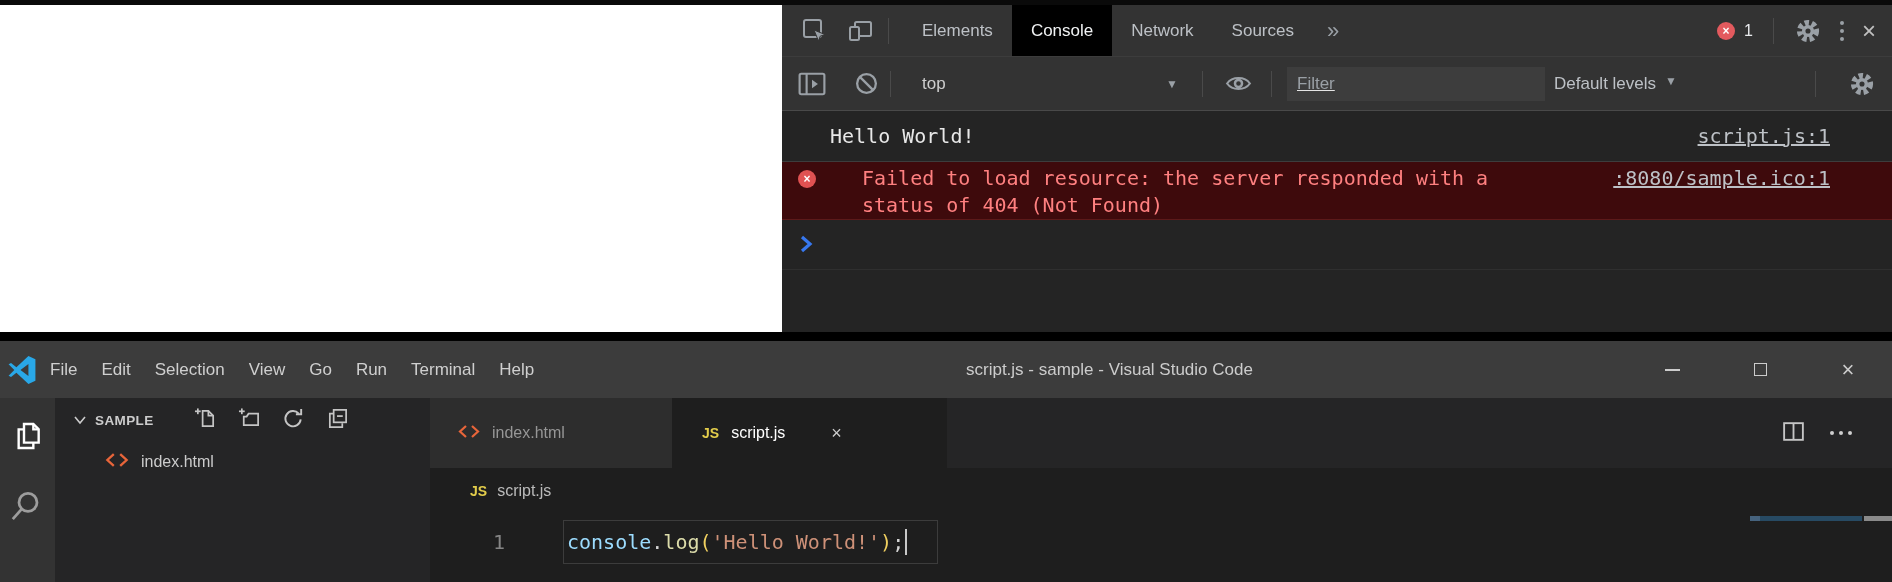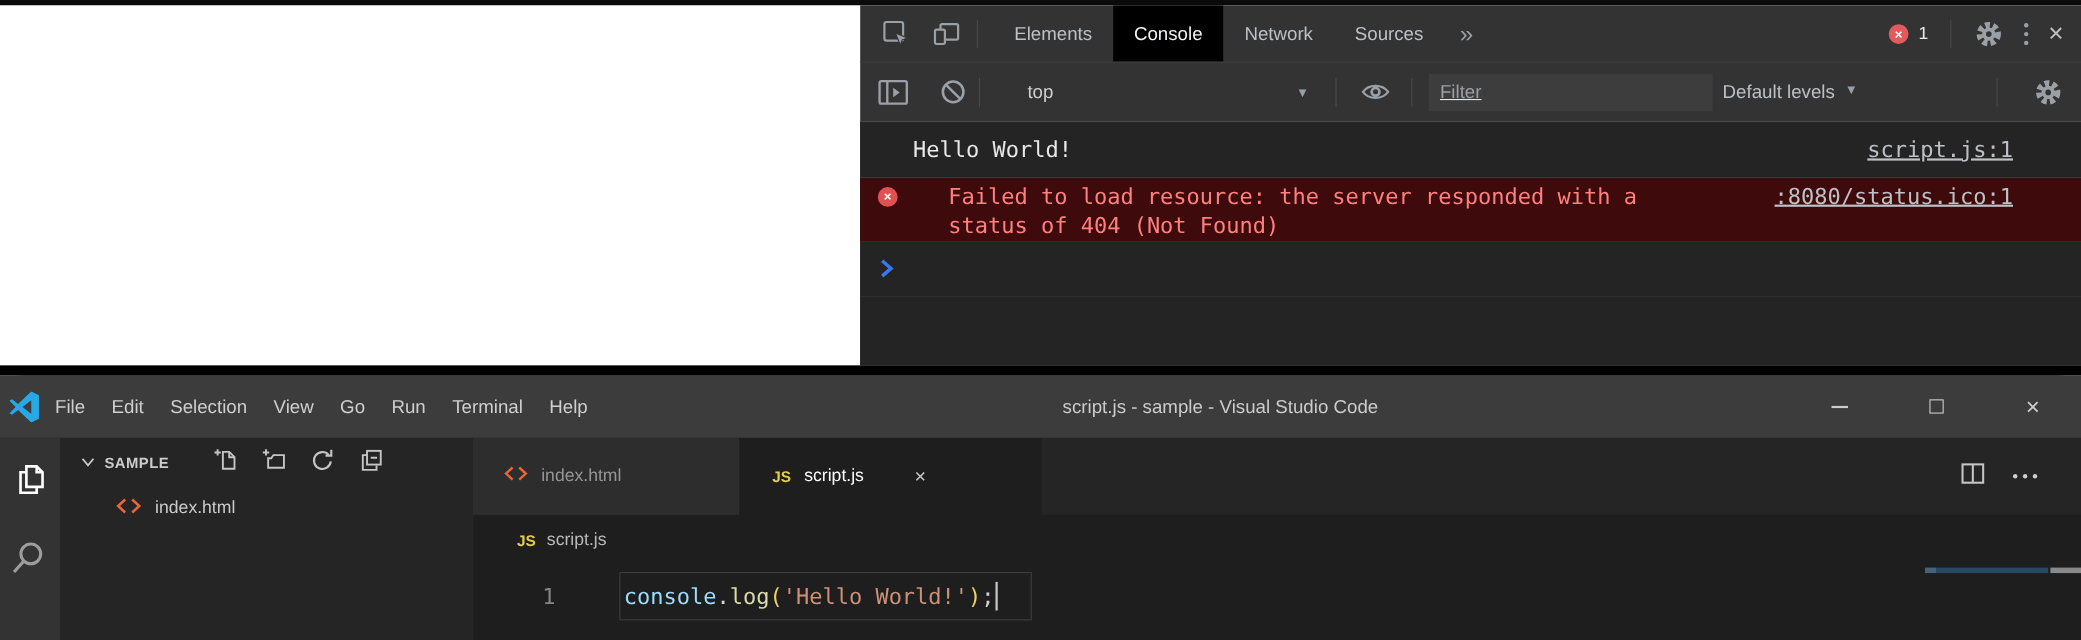--- a/index.html
+++ b/index.html
@@ -21,21 +21,21 @@
   .dt-tab.active { background:#000; color:#f1f3f4; }
   .dt-more-tabs { margin-left:14px; font-size:22px; color:#9aa0a6; }
   .dt-right { margin-left:auto; display:flex; align-items:center; }
   .badge { width:18px; height:18px; border-radius:50%; background:#e35a5e; color:#fff; font-size:12px; font-weight:bold; display:flex; align-items:center; justify-content:center; }
   .badge-count { margin-left:9px; color:#e8eaed; font-size:16px; }
   .vdots { display:flex; flex-direction:column; gap:4px; margin:0 18px; }
   .vdots i { width:4px; height:4px; border-radius:50%; background:#9aa0a6; }
   .dt-close { font-size:24px; color:#c0c0c0; margin-right:16px; line-height:1; }
 
   .dt-toolbar { height:54px; display:flex; align-items:center; padding-left:16px; border-top:1px solid #3c3c3c; }
-  .ctx-select { margin-left:24px; width:278px; display:flex; align-items:center; padding:0 14px 0 8px; color:#cfcfcf; font-size:17px; }
+  .ctx-select { margin-left:12px; width:278px; display:flex; align-items:center; padding:0 14px 0 8px; color:#cfcfcf; font-size:17px; }
   .ctx-select .arrow { margin-left:auto; font-size:12px; color:#9aa0a6; }
   .gap28 { width:28px; }
   .filter-input { width:258px; height:34px; background:#3d3d3d; border:none; outline:none; color:#e5e5e5; font-size:17px; padding-left:10px; margin-left:15px; font-family:"Liberation Sans",sans-serif;text-decoration:underline; }
   .filter-input::placeholder { color:#9aa0a6; }
   .levels { margin-left:9px; display:flex; color:#bdc1c6; font-size:17px; }
   .levels .arrow { margin-left:9px; font-size:12px; color:#9aa0a6; }
 
   .dt-console { flex:1; background:#242424; font-family:"DejaVu Sans Mono", monospace; font-size:20px; display:flex; flex-direction:column; border-top:1px solid #494949; }
   .msg-log { height:51px; display:flex; align-items:center; padding:0 62px 0 48px; color:#e8e8e8; border-bottom:1px solid #3d3d3d; }
   .src-link { margin-left:auto; color:#bdc1c6; text-decoration:underline; white-space:nowrap; }
@@ -197,21 +197,21 @@
         <div class="msg-log">
           <span>Hello World!</span>
           <span class="src-link">script.js:1</span>
         </div>
         <div class="msg-error">
           <span class="err-icon">×</span>
           <span class="err-text">
             <span style="display:block;">Failed to load resource: the server responded with a</span>
             <span style="display:block;">status of 404 (Not Found)</span>
           </span>
-          <span class="src-link">:8080/status.ico:1</span>
+          <span class="src-link">:8080/sample.ico:1</span>
         </div>
         <div class="msg-prompt">
           <svg width="14" height="20" viewBox="0 0 14 20">
               <polyline points="2,3 10,10 2,17" fill="none" stroke="#3778f0" stroke-width="3.2"></polyline>
             </svg>
         </div>
       </div>
     </div>
   </div>
 

